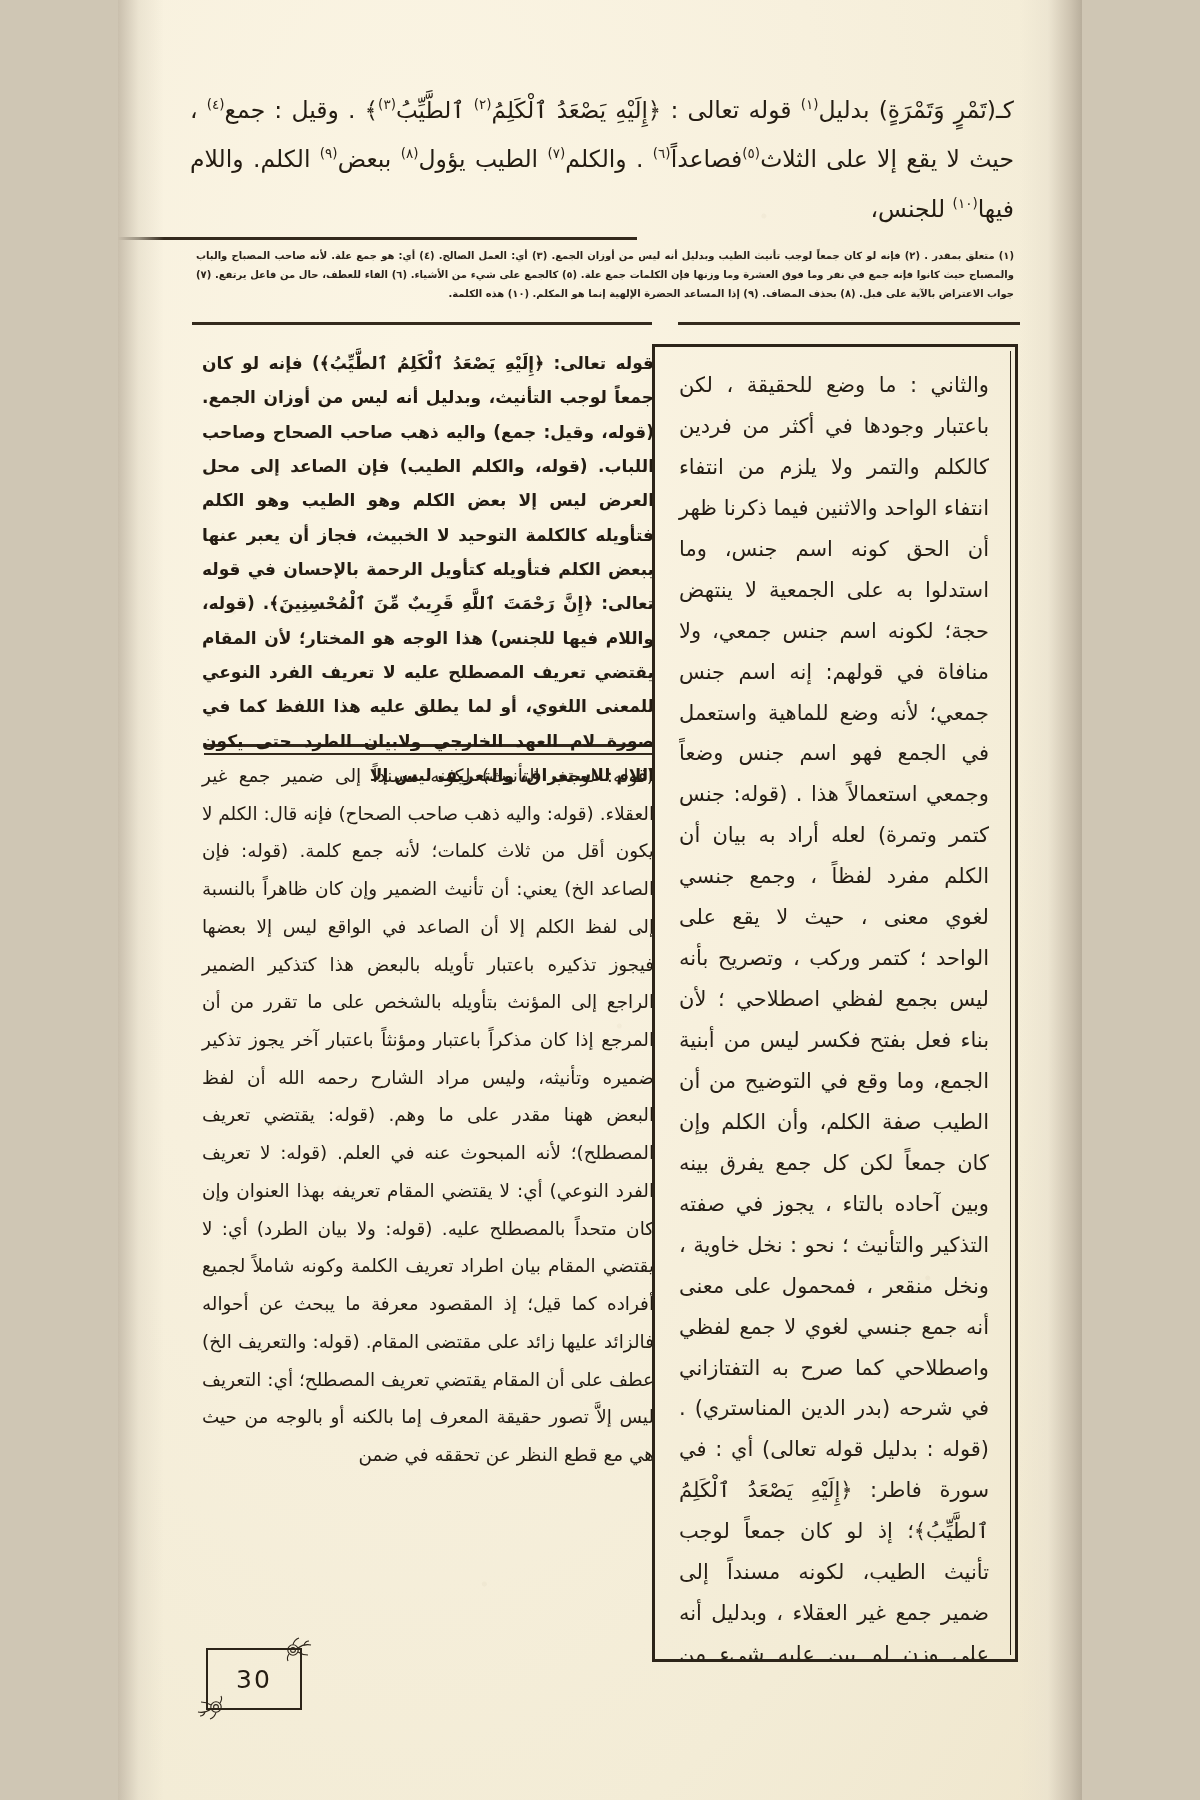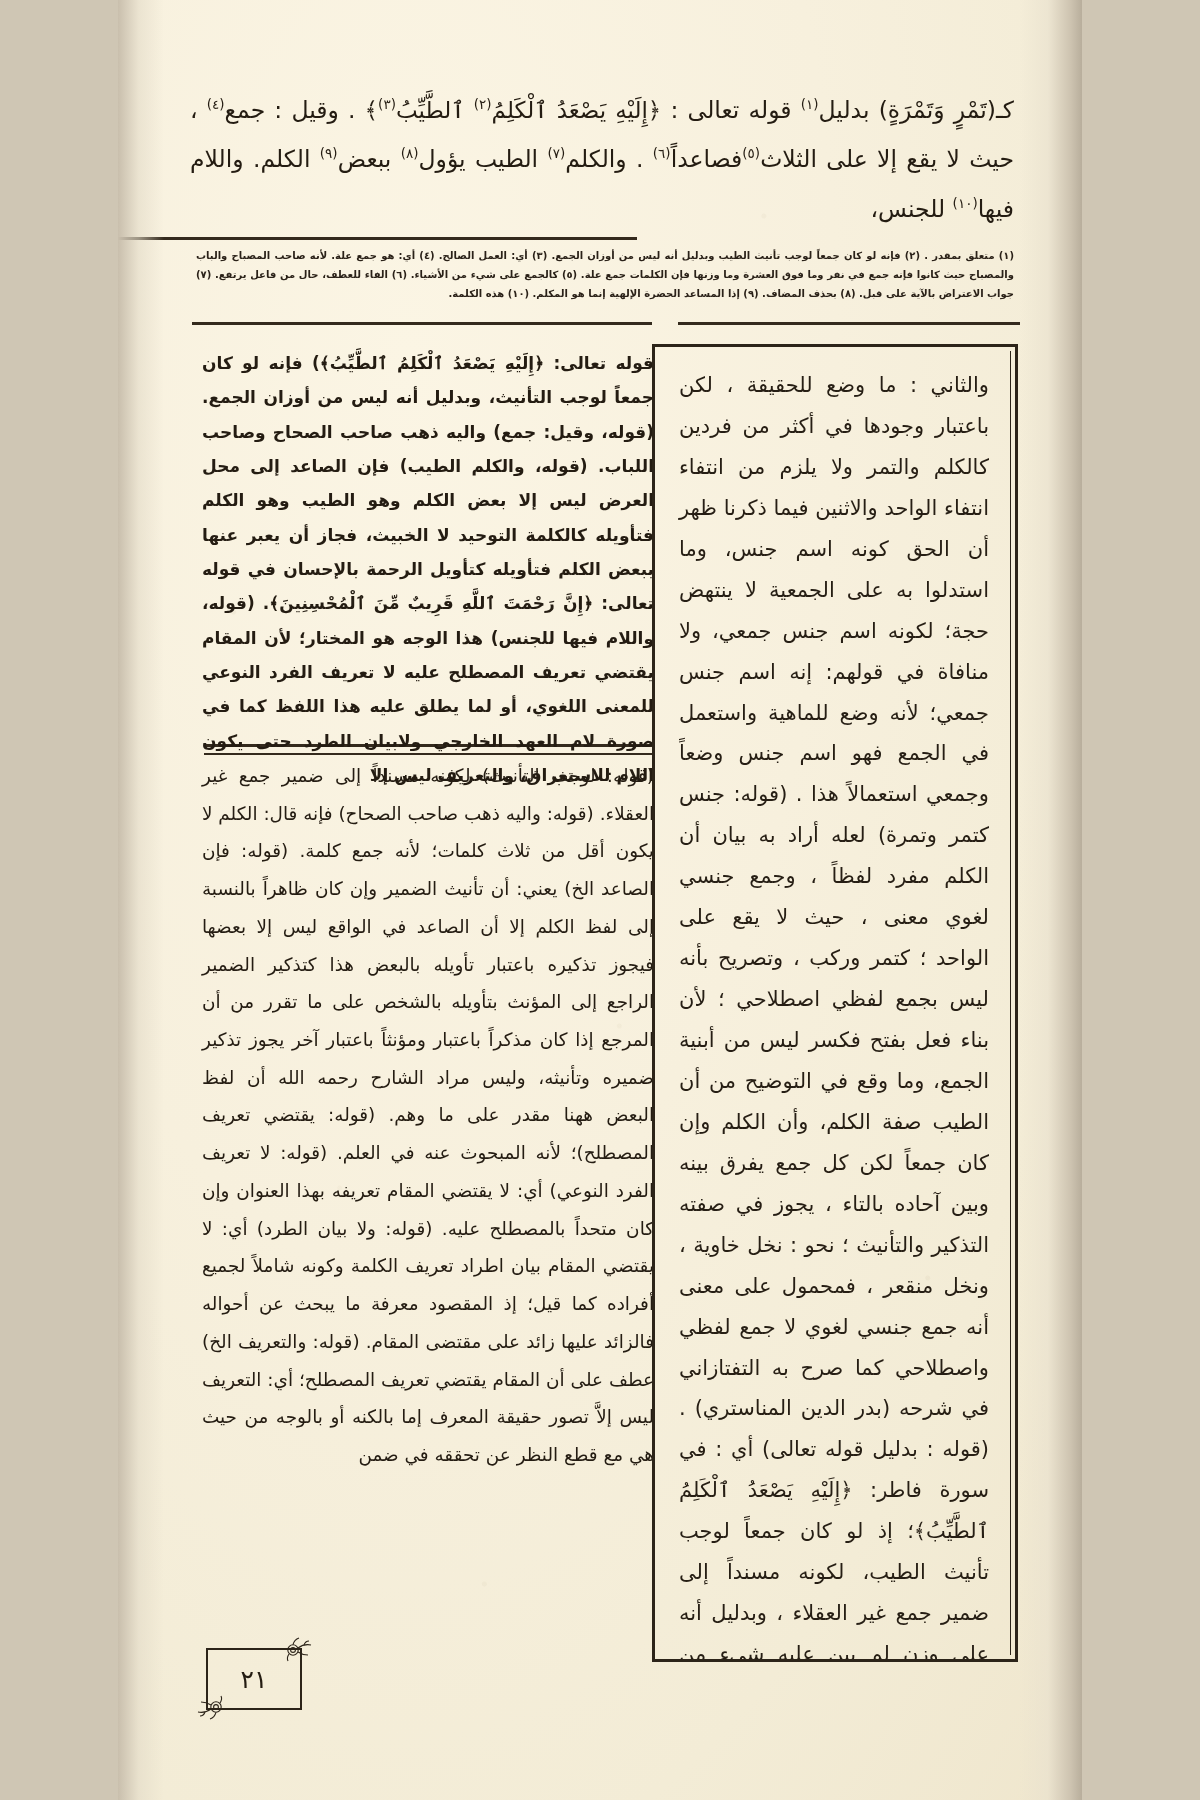--- a/index.html
+++ b/index.html
@@ -250,17 +250,17 @@
         <svg viewBox="0 0 30 26" fill="none" stroke="currentColor" stroke-width="1.1">
           <circle cx="9" cy="14" r="5.2"></circle>
           <circle cx="9" cy="14" r="2.4"></circle>
           <path d="M14 12 C18 9, 22 8, 27 9"></path>
           <path d="M14 16 C17 18, 20 19, 24 19"></path>
           <path d="M9 8.6 C10 5, 12 3, 15 2"></path>
           <path d="M5 18 C3 21, 3 23, 4 25"></path>
           <path d="M20 9 C21 6, 23 5, 25 5"></path>
         </svg>
       </div>
-      <div class="num">٢١</div>
+      <div class="num">30</div>
     </div>
 
   </div>
 </div>
 
 </body></html>

